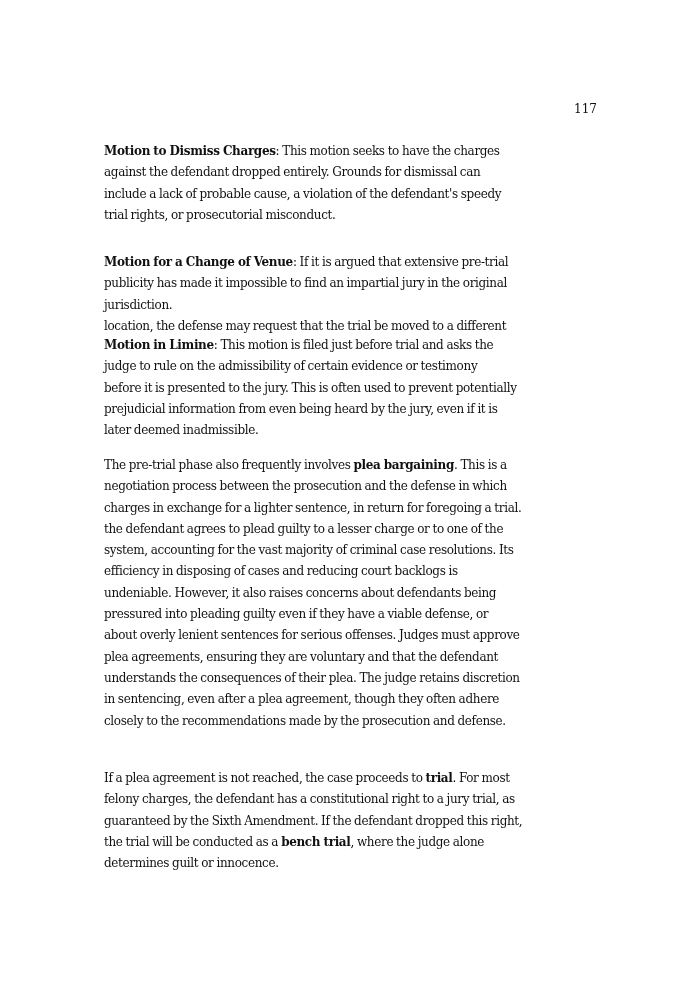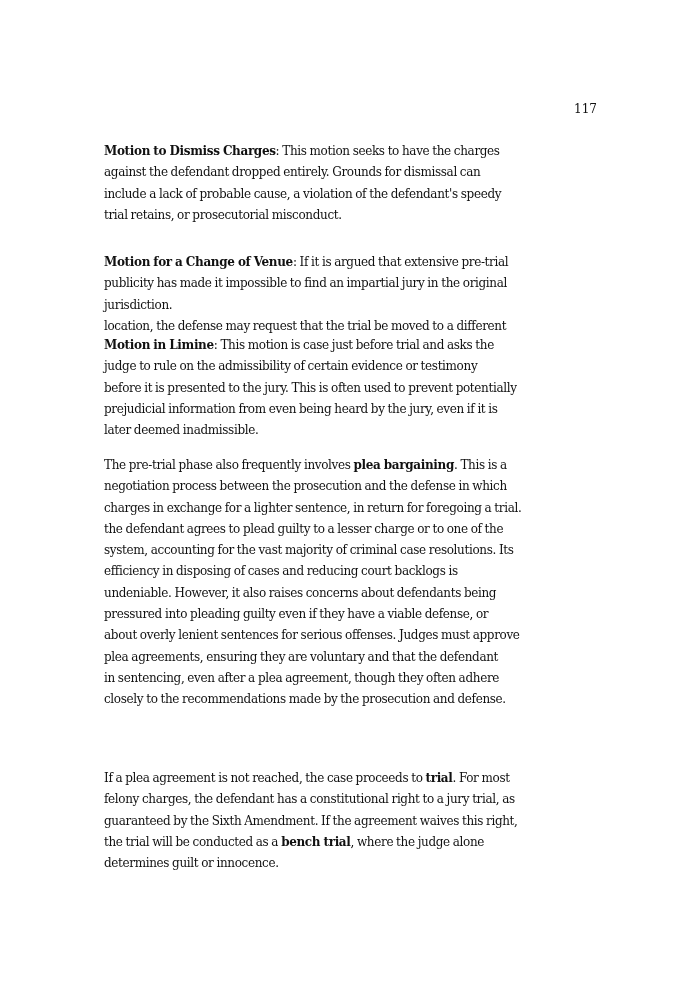--- a/index.html
+++ b/index.html
@@ -49,49 +49,50 @@
 </head>
 <body>
 
 <div class="page">
   <div class="page-number">117</div>
 
   <div class="block" style="top:125px;">
       <span class="line"><span class="b">Motion to Dismiss Charges</span><span>: This motion seeks to have the charges</span></span>
       <span class="line"><span>against the defendant dropped entirely. Grounds for dismissal can</span></span>
       <span class="line"><span>include a lack of probable cause, a violation of the defendant's speedy</span></span>
-      <span class="line"><span>trial retains, or prosecutorial misconduct.</span></span>
+      <span class="line"><span>trial rights, or prosecutorial misconduct.</span></span>
     </div>
   <div class="block" style="top:222px;margin-top:14px;">
       <span class="line"><span class="b">Motion for a Change of Venue</span><span>: If it is argued that extensive pre-trial</span></span>
       <span class="line"><span>publicity has made it impossible to find an impartial jury in the original</span></span>
       <span class="line"><span>jurisdiction.</span></span>
       <span class="line"><span>location, the defense may request that the trial be moved to a different</span></span>
     </div>
   <div class="block" style="top:319px;">
-      <span class="line"><span class="b">Motion in Limine</span><span>: This motion is case just before trial and asks the</span></span>
+      <span class="line"><span class="b">Motion in Limine</span><span>: This motion is filed just before trial and asks the</span></span>
       <span class="line"><span>judge to rule on the admissibility of certain evidence or testimony</span></span>
       <span class="line"><span>before it is presented to the jury. This is often used to prevent potentially</span></span>
       <span class="line"><span>prejudicial information from even being heard by the jury, even if it is</span></span>
       <span class="line"><span>later deemed inadmissible.</span></span>
     </div>
   <div class="block" style="top:439px;">
       <span class="line"><span>The pre-trial phase also frequently involves </span><span class="b">plea bargaining</span><span>. This is a</span></span>
       <span class="line"><span>negotiation process between the prosecution and the defense in which</span></span>
       <span class="line"><span>charges in exchange for a lighter sentence, in return for foregoing a trial.</span></span>
       <span class="line"><span>the defendant agrees to plead guilty to a lesser charge or to one of the</span></span>
       <span class="line"><span>system, accounting for the vast majority of criminal case resolutions. Its</span></span>
       <span class="line"><span>efficiency in disposing of cases and reducing court backlogs is</span></span>
       <span class="line"><span>undeniable. However, it also raises concerns about defendants being</span></span>
       <span class="line"><span>pressured into pleading guilty even if they have a viable defense, or</span></span>
       <span class="line"><span>about overly lenient sentences for serious offenses. Judges must approve</span></span>
       <span class="line"><span>plea agreements, ensuring they are voluntary and that the defendant</span></span>
+      <span class="line"><span>understands the consequences of their plea. The judge retains discretion</span></span>
       <span class="line"><span>in sentencing, even after a plea agreement, though they often adhere</span></span>
       <span class="line"><span>closely to the recommendations made by the prosecution and defense.</span></span>
     </div>
   <div class="block" style="top:752px;">
       <span class="line"><span>If a plea agreement is not reached, the case proceeds to </span><span class="b">trial</span><span>. For most</span></span>
       <span class="line"><span>felony charges, the defendant has a constitutional right to a jury trial, as</span></span>
-      <span class="line"><span>guaranteed by the Sixth Amendment. If the agreement waives this right,</span></span>
+      <span class="line"><span>guaranteed by the Sixth Amendment. If the defendant dropped this right,</span></span>
       <span class="line"><span>the trial will be conducted as a </span><span class="b">bench trial</span><span>, where the judge alone</span></span>
       <span class="line"><span>determines guilt or innocence.</span></span>
     </div>
 </div>
 
 </body></html>

